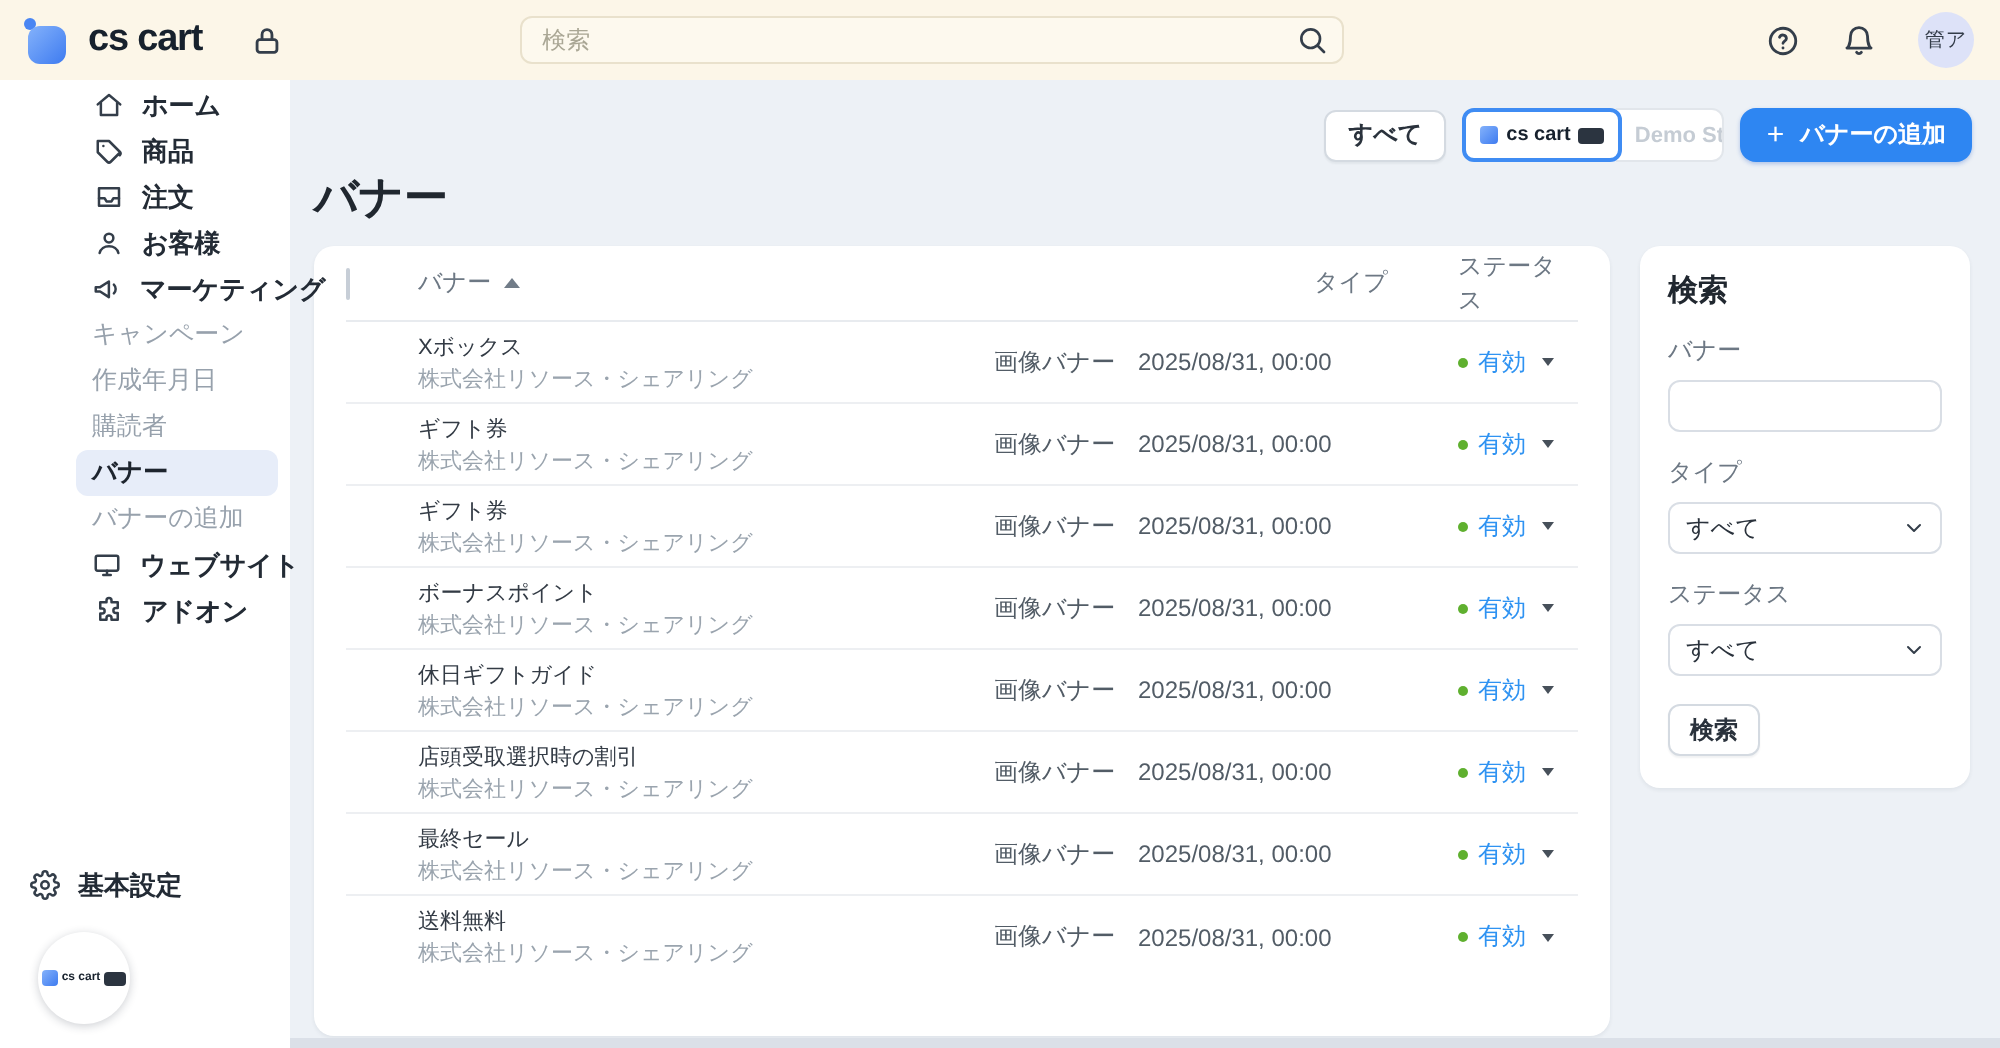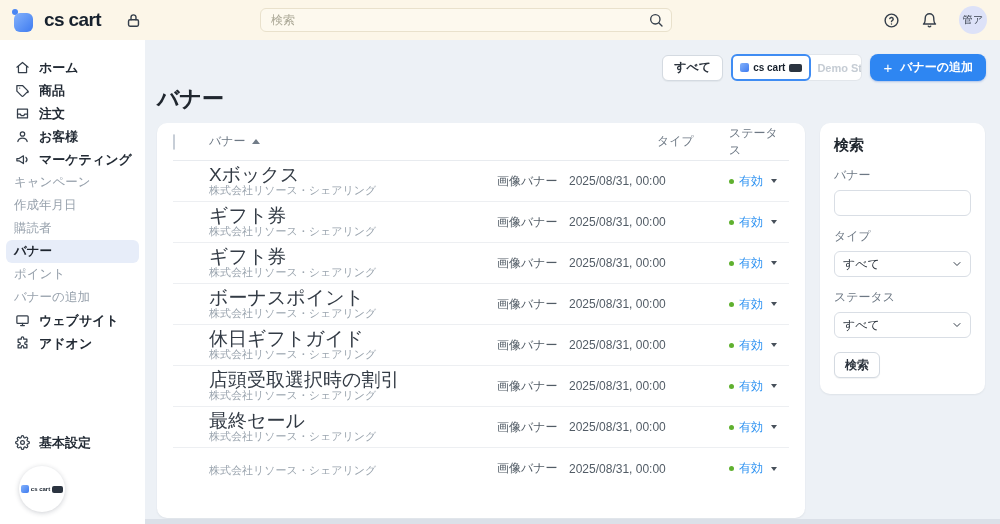--- a/index.html
+++ b/index.html
@@ -23,21 +23,21 @@
   .hsearch { position:relative; margin-left:118px; width:412px; height:24px; }
   .hsearch input { width:100%; height:100%; border:1px solid #e9e1cc; background:#fdf9ee; border-radius:6px; padding:0 32px 0 10px; font-size:12px; color:#40474f; outline:none; font-family:inherit; }
   .hsearch input::placeholder { color:#aaa795; }
   .hsearch-icon { position:absolute; right:8px; top:4px; cursor:pointer; }
   .hright { margin-left:auto; display:flex; align-items:center; gap:21px; margin-right:13px; }
   .hicon { cursor:pointer; }
   .avatar { width:28px; height:28px; border-radius:50%; background:#dde2f8; color:#333c49; font-size:10px; font-weight:400; display:flex; align-items:center; justify-content:center; cursor:pointer; letter-spacing:0.5px; }
 
   
   .sidebar { position:fixed; left:0; top:40px; bottom:0; width:145px; background:#ffffff; z-index:10; }
-  .snav-wrap { padding-top:16px; }
+  .snav-wrap { padding-top:1px;margin-left:32px; }
   .snav { display:flex; align-items:center; gap:9px; height:23px; margin:0 6px; padding:0 4px 0 8px; border-radius:6px; font-size:13px; font-weight:700; color:#232b35; cursor:pointer; white-space:nowrap; }
   .snav .sicon { width:16px; display:flex; justify-content:center; }
   .snav.sub { font-weight:400; color:#97a1ac; font-size:12.5px; padding-left:8px; }
   .snav.sel { background:#e7edf9; color:#1d242e; font-weight:700; }
   .sidebar-foot { position:absolute; left:0; right:0; bottom:12px; }
   .badge-circle { margin:12px 0 0 19px; width:46px; height:46px; border-radius:50%; background:#fff; box-shadow:0 1px 5px rgba(30,40,60,.22); display:flex; align-items:center; justify-content:center; gap:2px; cursor:pointer; }
   .mini-sq { width:8px; height:8px; border-radius:2px; background:linear-gradient(135deg,#84b2fb,#3e7bf0); }
   .mini-txt { font-size:6px; font-weight:700; color:#17212d; }
   .mini-pill { width:11px; height:7px; border-radius:2px; background:#2b3440; }
 
@@ -60,21 +60,21 @@
   .col-check, .c-check { width:36px; }
   .col-name, .c-name { flex:1; min-width:0; }
   .col-type, .c-type { width:72px; }
   .col-date, .c-date { width:160px; }
   .col-status, .c-status { width:60px; }
   .col-name { display:flex; align-items:center; cursor:pointer; }
   .checkbox { width:14px; height:14px; border:1.5px solid #c7ced7; border-radius:3px; background:#fff; cursor:pointer; }
   .sort-asc { width:0; height:0; border-left:4px solid transparent; border-right:4px solid transparent; border-bottom:5px solid #717c88; margin-left:6px; }
   .trow { display:flex; align-items:center; height:41px; border-bottom:1px solid #edeff2; }
   .trow:last-child { border-bottom:none; }
-  .bname { font-size:19px; color:#333b45; text-decoration:none; cursor:pointer; display:block; line-height:15px; }
+  .bname { font-size:11px; color:#333b45; text-decoration:none; cursor:pointer; display:block; line-height:15px; }
   .bcompany { font-size:11px; color:#9aa4ae; margin-top:2px; line-height:12px; }
   .c-type, .c-date { font-size:12px; color:#525c66; }
   .c-status { display:flex; align-items:center; gap:5px; font-size:12px; cursor:pointer; }
   .dot { width:5px; height:5px; border-radius:50%; }
   .stext { }
   .caret { width:0; height:0; border-left:3.5px solid transparent; border-right:3.5px solid transparent; border-top:4.5px solid #47505a; margin-left:3px; }
 
   .filter-card { width:165px; background:#fff; border-radius:10px; padding:13px 14px 16px; box-shadow:0 1px 2px rgba(25,39,58,.07); }
   .f-title { font-size:15px; font-weight:700; color:#20272f; }
   .f-label { font-size:12px; color:#6d7884; margin:12px 0 6px; }
@@ -199,23 +199,20 @@
       <div class="snav sub">
         <span>作成年月日</span>
       </div>
       <div class="snav sub">
         <span>購読者</span>
       </div>
       <div class="snav sub sel">
         <span>バナー</span>
       </div>
       <div class="snav sub">
-        <span>ポイント</span>
-      </div>
-      <div class="snav sub">
         <span>バナーの追加</span>
       </div>
       <div class="snav">
         <span class="sicon">
           <svg width="15" height="15" viewBox="0 0 24 24">
             <g class="stroke" stroke-width="1.8">
               <rect x="3" y="4.5" width="18" height="12" rx="1.5"></rect>
               <path d="M9 20h6M12 16.5V20"></path>
             </g>
           </svg>
@@ -380,20 +377,21 @@
             <div class="c-date">2025/08/31, 00:00</div>
             <div class="c-status">
               <span class="dot" style="background:#5fb02f"></span>
               <span class="stext" style="color:#2f93f2">有効</span>
               <span class="caret"></span>
             </div>
           </div>
           <div class="trow">
             <div class="c-check"></div>
             <div class="c-name">
+              <a class="bname">送料無料</a>
               <div class="bcompany">株式会社リソース・シェアリング</div>
             </div>
             <div class="c-type">画像バナー</div>
             <div class="c-date">2025/08/31, 00:00</div>
             <div class="c-status">
               <span class="dot" style="background:#5fb02f"></span>
               <span class="stext" style="color:#2f93f2">有効</span>
               <span class="caret"></span>
             </div>
           </div>

